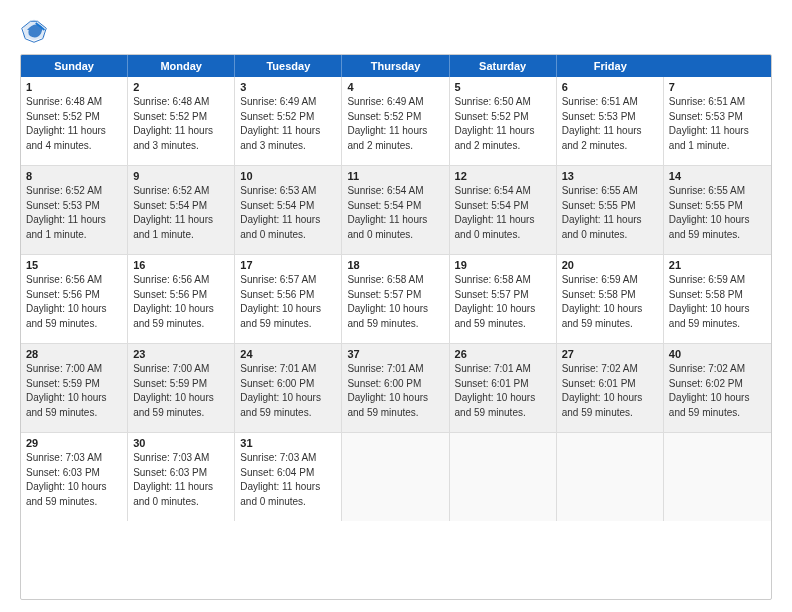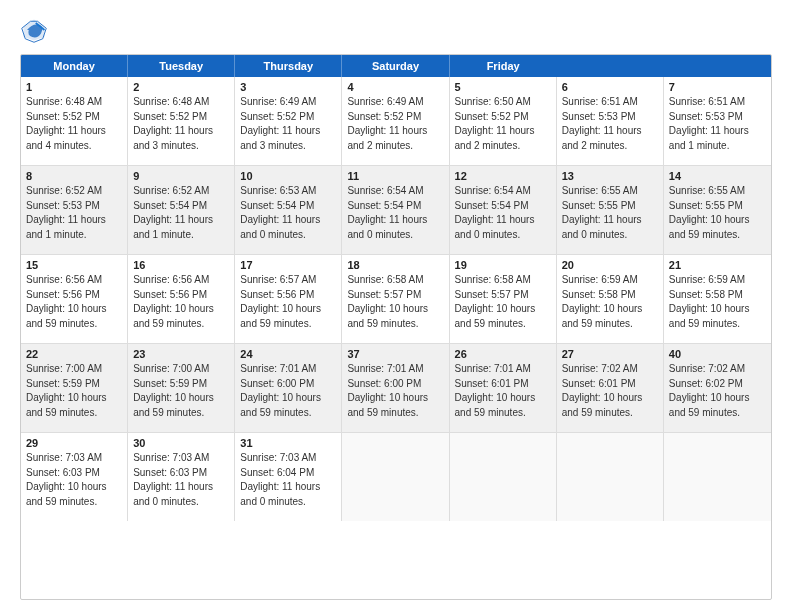--- a/index.html
+++ b/index.html
@@ -128,20 +128,21 @@
       </div>
     </div>
     <div class="title-block">
       <div class="month-title"></div>
       <div class="location"></div>
     </div>
   </div>
 
   <div class="calendar">
     <div class="cal-header">
+    <div class="cal-header-cell">Sunday</div>
         <div class="cal-header-cell">Monday</div>
         <div class="cal-header-cell">Tuesday</div>
         <div class="cal-header-cell">Thursday</div>
         <div class="cal-header-cell">Saturday</div>
         <div class="cal-header-cell">Friday</div>
       </div>
     <div class="cal-body">
     <div class="cal-row">
           <div class="cal-cell">
             <div class="day-num">1</div>
@@ -227,21 +228,21 @@
             <div class="day-num">20</div>
             <div class="day-info">Sunrise: 6:59 AM<br>Sunset: 5:58 PM<br>Daylight: 10 hours<br>and 59 minutes.</div>
           </div>
           <div class="cal-cell">
             <div class="day-num">21</div>
             <div class="day-info">Sunrise: 6:59 AM<br>Sunset: 5:58 PM<br>Daylight: 10 hours<br>and 59 minutes.</div>
           </div>
         </div>
         <div class="cal-row">
           <div class="cal-cell shaded">
-            <div class="day-num">22</div>
+            <div class="day-num">28</div>
             <div class="day-info">Sunrise: 7:00 AM<br>Sunset: 5:59 PM<br>Daylight: 10 hours<br>and 59 minutes.</div>
           </div>
           <div class="cal-cell shaded">
             <div class="day-num">23</div>
             <div class="day-info">Sunrise: 7:00 AM<br>Sunset: 5:59 PM<br>Daylight: 10 hours<br>and 59 minutes.</div>
           </div>
           <div class="cal-cell shaded">
             <div class="day-num">24</div>
             <div class="day-info">Sunrise: 7:01 AM<br>Sunset: 6:00 PM<br>Daylight: 10 hours<br>and 59 minutes.</div>
           </div>

